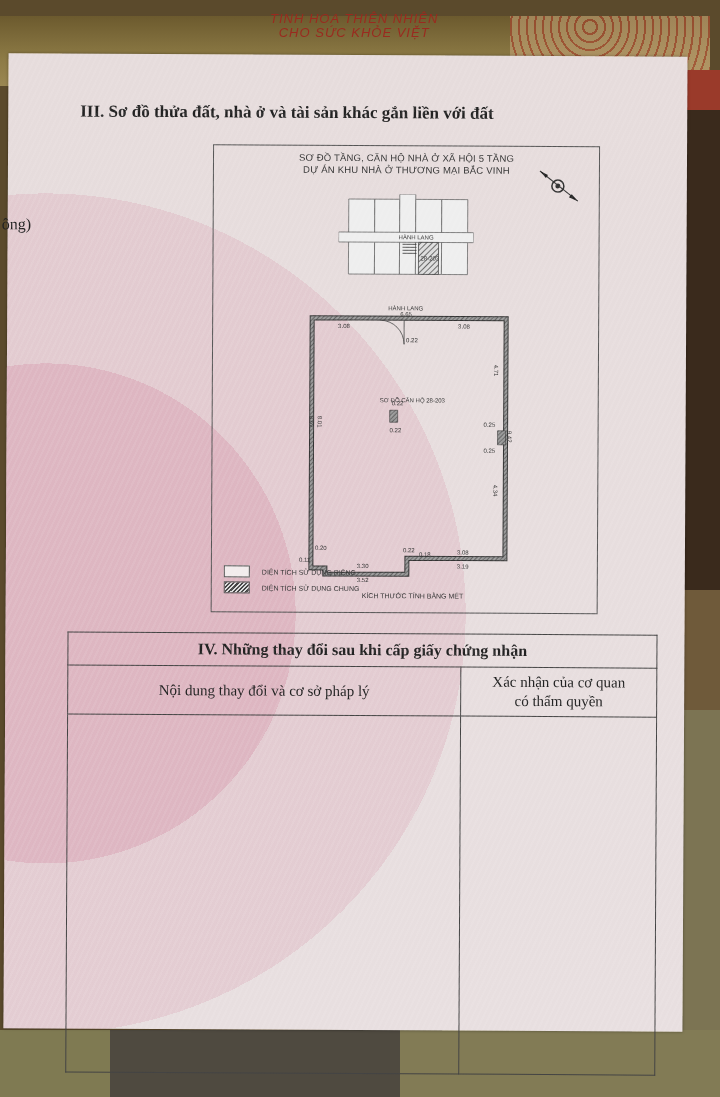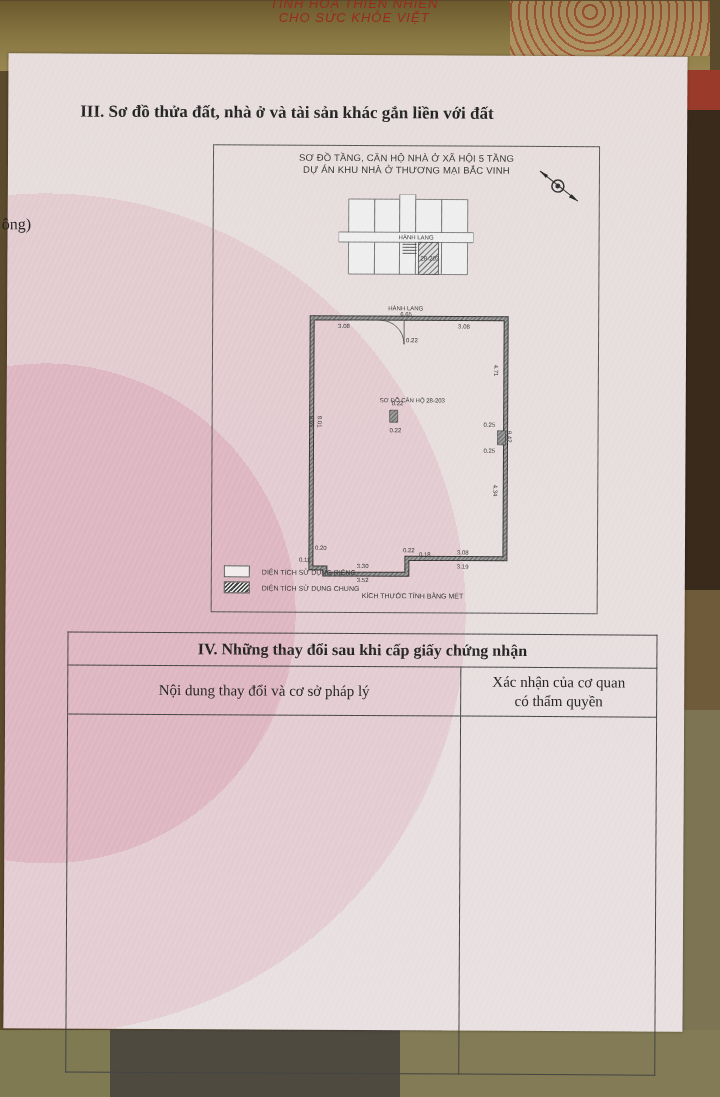--- a/index.html
+++ b/index.html
@@ -1,18 +1,18 @@
 <!DOCTYPE html>
 <html><head>
 <meta charset="utf-8">
 <style>
   html,body{margin:0;padding:0;}
   body{width:720px;height:1097px;position:relative;overflow:hidden;
     background:#5b4a2c;font-family:"Liberation Serif",serif;}
-  .bg-top{position:absolute;left:0;top:1px;width:710px;height:70px;
+  .bg-top{position:absolute;left:0;top:16px;width:710px;height:70px;
     background:linear-gradient(180deg,#6c5a2e 0%,#8c7a45 60%,#9a8752 100%);}
   .bg-top .brand{position:absolute;left:270px;top:-4px;color:#9a2a1f;font-family:"Liberation Sans",sans-serif;
     font-style:italic;font-size:13px;line-height:14px;text-align:center;letter-spacing:1px;}
   .bg-top .ornament{position:absolute;right:0;top:0;width:200px;height:55px;
     background:repeating-radial-gradient(circle at 40% 20%,#c9a77a 0 6px,#b3402e 6px 8px);opacity:.55;}
   .bg-right{position:absolute;left:682px;top:70px;width:38px;height:1000px;
     background:linear-gradient(180deg,#9a3a2a 0 40px,#3a2a1c 40px 520px,#6f5a3a 520px 640px,#7c7453 640px 1000px);}
   .bg-bottom{position:absolute;left:0;top:1030px;width:720px;height:67px;
     background:linear-gradient(90deg,#7f7a52 0 110px,#4f4a40 110px 400px,#827b55 400px 720px);}
   .page{position:absolute;left:6px;top:55px;width:679px;height:975px;

